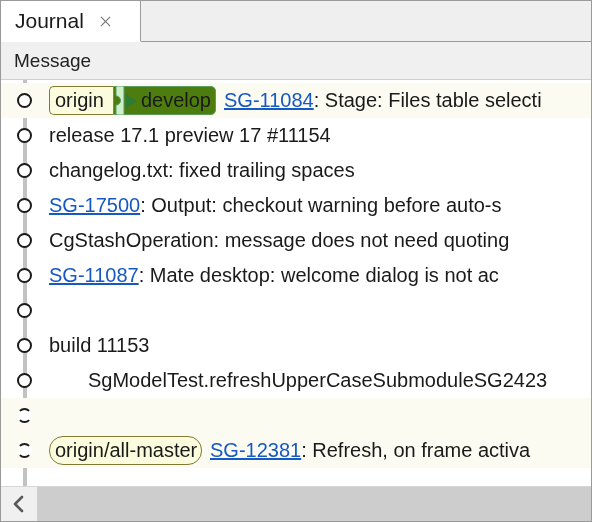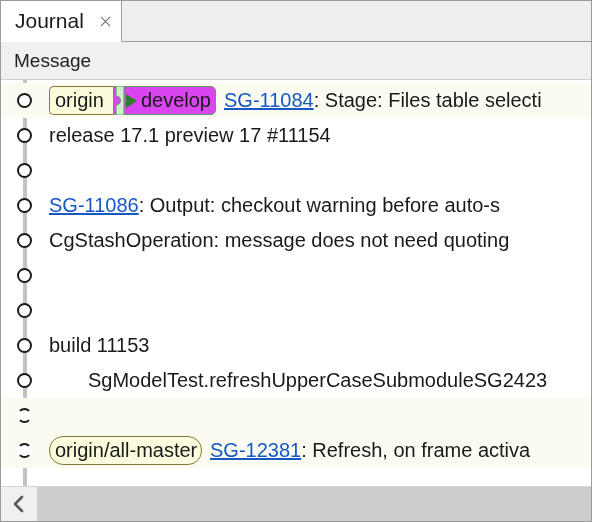--- a/index.html
+++ b/index.html
@@ -39,21 +39,21 @@
   .tab {
     position: absolute;
     left: 0; top: 0;
     height: 41px;
     box-sizing: border-box;
     background: #ffffff;
     border-right: 1px solid #9a9a9a;
     border-bottom: 1px solid #ffffff;
     display: flex;
     align-items: center;
-    padding: 0 6px 0 14px;
+    padding: 0 25px 0 14px;
   }
   .tab-label {
     font-size: 21px;
     color: #1a1a1a;
     letter-spacing: 0px;
     white-space: nowrap;
   }
   .tab-close {
     margin-left: 14px;
     margin-right: 2px;
@@ -158,21 +158,21 @@
     line-height: 1;
     height: 29px;
     background: #fbfbdd;
   }
   .tag.remote {
     border-radius: 5px 0 0 5px;
     border-right: none;
     padding-right: 9px;
   }
   .tag.local {
-    background: #d946ef;
+    background: #4d7c0f;
     border-color: #5d9a5d;
     border-radius: 0 5px 5px 0;
     padding-left: 2px;
     position: relative;
   }
   .tag.single {
     border-radius: 14px;
   }
   .tag-notch {
     width: 10px;
@@ -266,31 +266,33 @@
             </div>
           </div>
           <div class="tagmsg" style="left: 223px; top: 0px;"><span class="sglink">SG-11084</span><span>: Stage: Files table selecti</span></div>
         </div>
         <div class="row" style="top: 38px;">
           <div class="node" style="top: 10px;"></div>
           <div class="tagmsg" style="left: 48px; top: 0px;"><span>release 17.1 preview 17 #11154</span></div>
         </div>
         <div class="row" style="top: 73px;">
           <div class="node" style="top: 10px;"></div>
+          <div class="tagmsg" style="left: 48px; top: 0px;"><span>changelog.txt: fixed trailing spaces</span></div>
         </div>
         <div class="row" style="top: 108px;">
           <div class="node" style="top: 10px;"></div>
-          <div class="tagmsg" style="left: 48px; top: 0px;"><span class="sglink">SG-11086</span><span>: Output: checkout warning before auto-s</span></div>
+          <div class="tagmsg" style="left: 48px; top: 0px;"><span class="sglink">SG-17500</span><span>: Output: checkout warning before auto-s</span></div>
         </div>
         <div class="row" style="top: 143px;">
           <div class="node" style="top: 10px;"></div>
           <div class="tagmsg" style="left: 48px; top: 0px;"><span>CgStashOperation: message does not need quoting</span></div>
         </div>
         <div class="row" style="top: 178px;">
           <div class="node" style="top: 10px;"></div>
+          <div class="tagmsg" style="left: 48px; top: 0px;"><span class="sglink">SG-11087</span><span>: Mate desktop: welcome dialog is not ac</span></div>
         </div>
         <div class="row" style="top: 213px;">
           <div class="node" style="top: 10px;"></div>
         </div>
         <div class="row" style="top: 248px;">
           <div class="node" style="top: 10px;"></div>
           <div class="tagmsg" style="left: 48px; top: 0px;"><span>build 11153</span></div>
         </div>
         <div class="row" style="top: 283px;">
           <div class="node" style="top: 10px;"></div>

